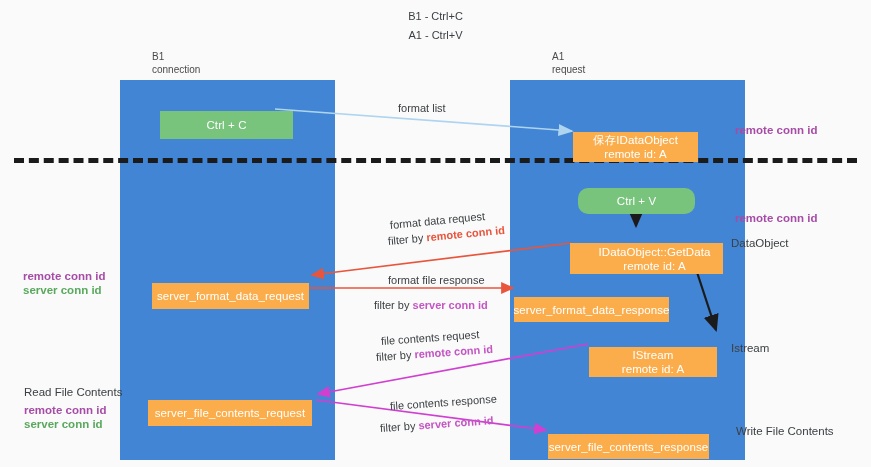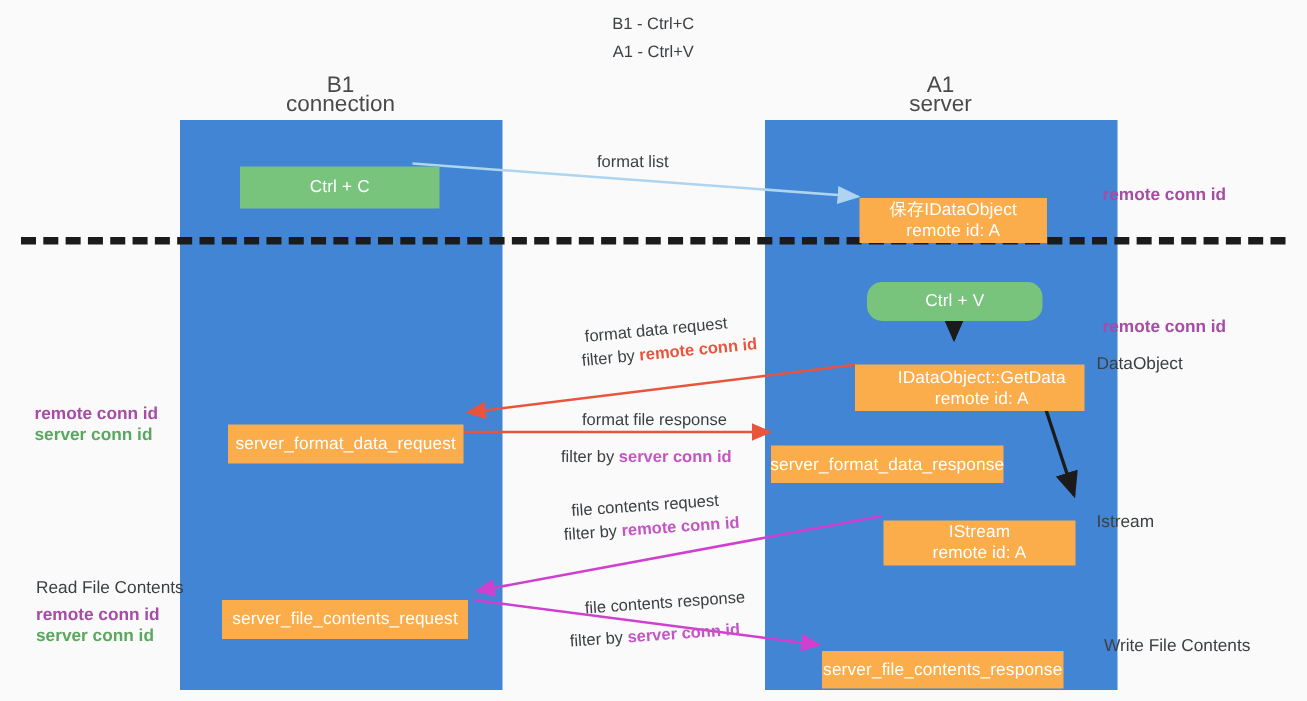--- a/index.html
+++ b/index.html
@@ -19,23 +19,22 @@
     left:0;right:0;top:7px;
     text-align:center;
     font-size:11px;
     line-height:19px;
     color:#3c4043;
     white-space:pre-line;
   }
 
   
   .col-cap{
-    font-size:15px;
+    font-size:10px;
     line-height:13px;
-    text-align:center;
     color:#4a4a4a;
     white-space:pre-line;
   }
 
   
   .lane{
     background:#4285d4;
     top:80px;height:380px;
   }
   .lane-b1{left:120px;width:215px;}
@@ -87,21 +86,21 @@
 
   <div class="abs title">B1 - Ctrl+C
 A1 - Ctrl+V</div>
 
   <div class="abs lane lane-b1"></div>
   <div class="abs lane lane-a1"></div>
 
   <div class="abs col-cap" style="left:152px;top:50px;width:150px;">B1
 connection</div>
   <div class="abs col-cap" style="left:552px;top:50px;width:150px;">A1
-server</div>
+request</div>
 
   <svg class="overlay">
     <defs>
       <marker id="ar-blue" markerWidth="9" markerHeight="7" refX="8" refY="3.5" orient="auto">
         <polygon points="0 0, 9 3.5, 0 7" fill="#aed4f0"></polygon>
       </marker>
       <marker id="ar-black" markerWidth="8" markerHeight="7" refX="7" refY="3.5" orient="auto">
         <polygon points="0 0, 8 3.5, 0 7" fill="#1b1b1b"></polygon>
       </marker>
       <marker id="ar-red" markerWidth="8" markerHeight="7" refX="7" refY="3.5" orient="auto">

